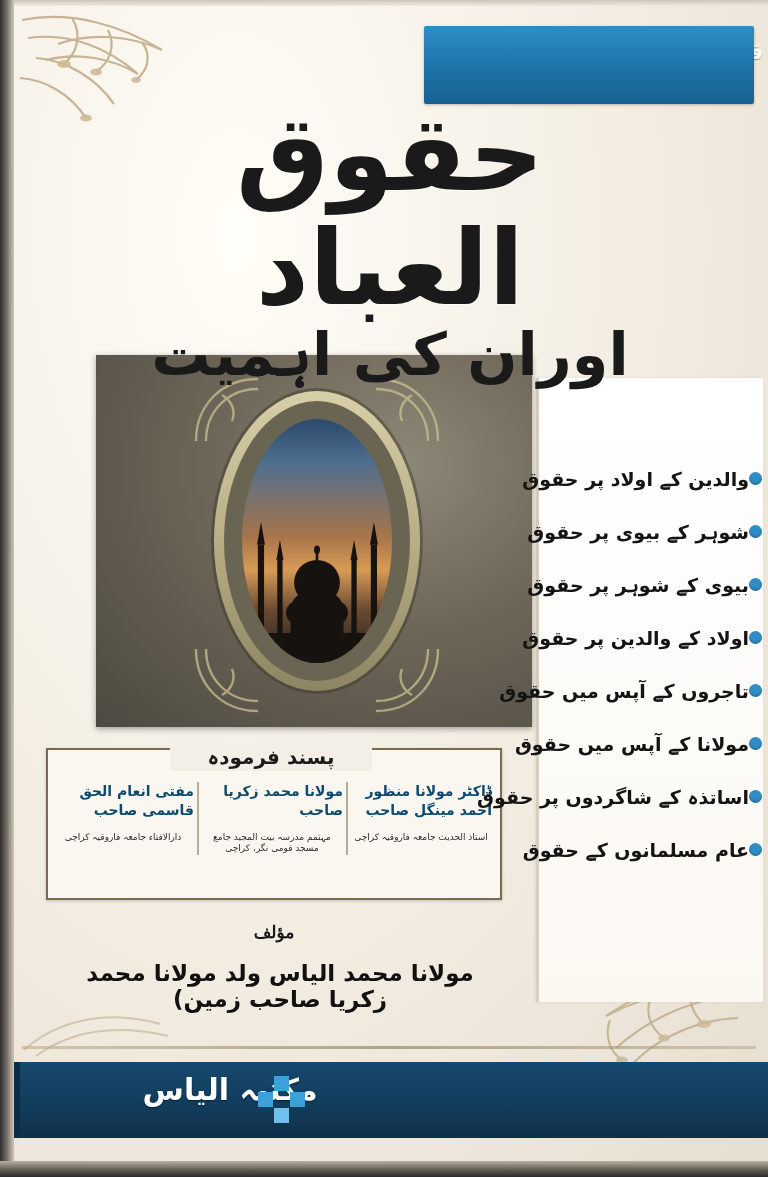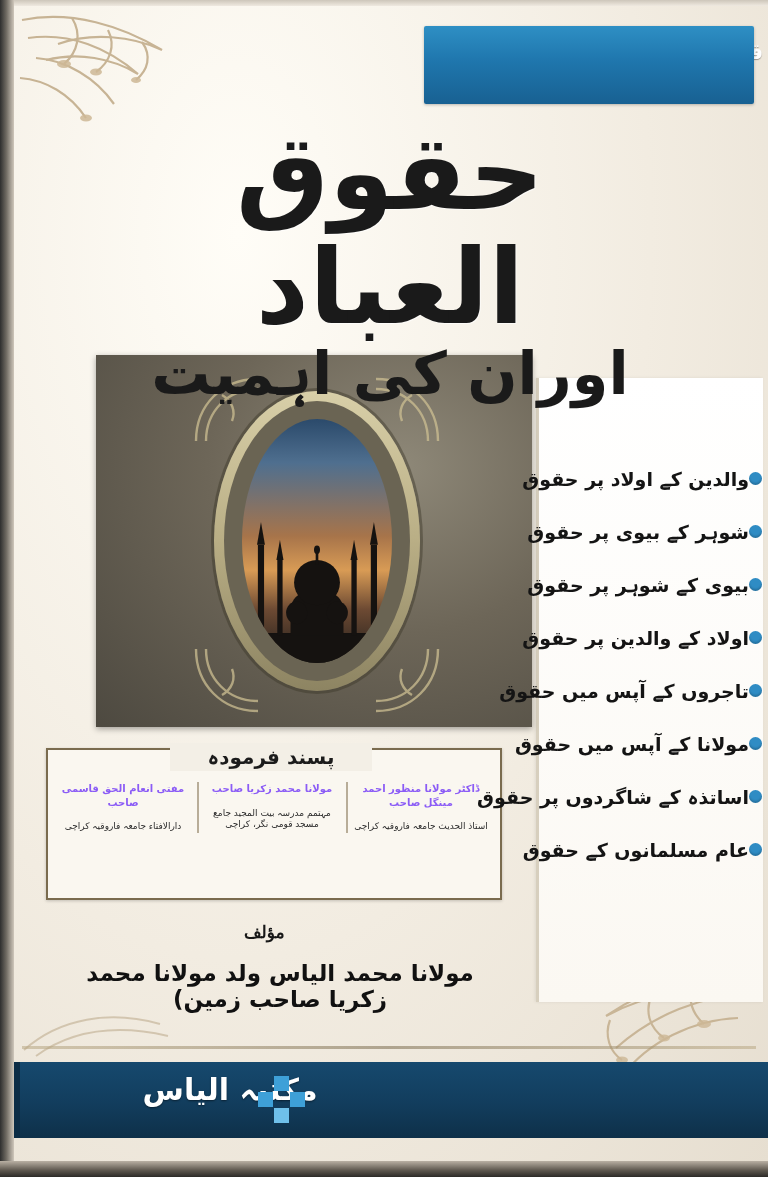--- a/index.html
+++ b/index.html
@@ -94,21 +94,21 @@
     text-shadow: 0 1px 1px rgba(0,0,0,0.35);
     font-family: "DejaVu Sans", sans-serif;
     padding: 0 10px;
     text-align: center;
     line-height: 1.25;
   }
 
   
   .main-title {
     position: absolute;
-    left: 150px; top: 116px;
+    left: 150px; top: 97px;
     width: 480px;
     text-align: center;
     direction: rtl;
     z-index: 12;
   }
   .main-title .t1 {
     font-size: 104px;
     line-height: 1.1;
     font-weight: bold;
     color: #1a1a1a;
@@ -248,45 +248,46 @@
     justify-content: space-between;
     direction: rtl;
     z-index: 13;
   }
   .endorse-col {
     width: 142px;
     text-align: center;
     direction: rtl;
   }
   .endorse-name {
-    font-size: 10px;
-    font-weight: bold;
-    color: #8b5cf6;
+    font-size: 14px;
+    font-weight: bold;
+    color: #0c4a6e;
     line-height: 1.35;
     font-family: "DejaVu Sans", sans-serif;
+    text-align: right;
   }
   .endorse-sub {
     font-size: 9px;
     color: #2c2c2c;
     line-height: 1.3;
     margin-top: 12px;
     font-family: "DejaVu Sans", sans-serif;
   }
   .col-divider {
     width: 2px;
     background: #8c7c5d;
     opacity: 0.6;
   }
 
   
   .author-label {
     position: absolute;
     left: 244px; top: 922px;
     width: 60px;
-    text-align: left;
+    text-align: center;
     font-size: 17px;
     font-weight: bold;
     color: #171717;
     direction: rtl;
     z-index: 13;
     font-family: Liberation Sans, sans-serif;
   }
   .author-name {
     position: absolute;
     left: 60px; top: 960px;

